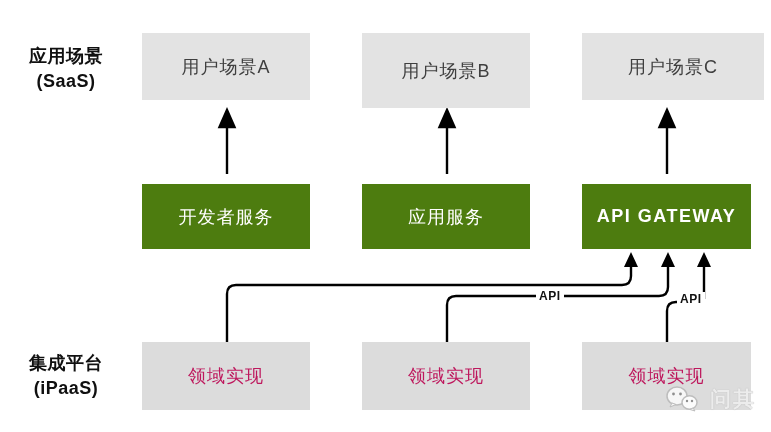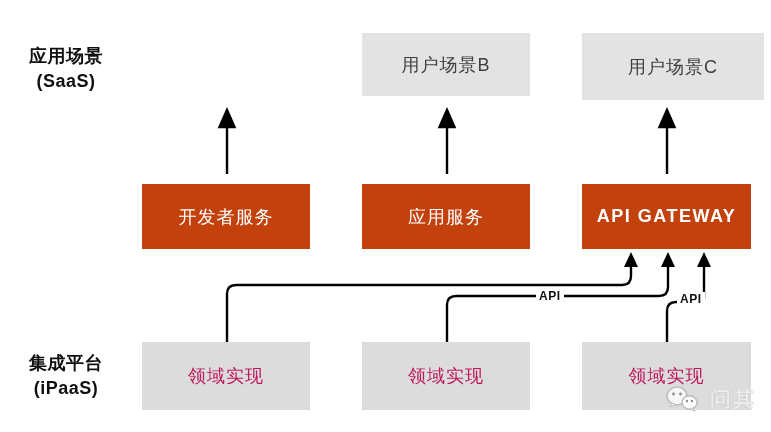--- a/index.html
+++ b/index.html
@@ -7,21 +7,21 @@
     position:relative;width:771px;height:432px;background:#ffffff;
     font-family:"Liberation Sans","DejaVu Sans",sans-serif;overflow:hidden;
   }
   .connectors{position:absolute;left:0;top:0;width:771px;height:432px;}
   .box{
     position:absolute;display:flex;align-items:center;justify-content:center;
     font-size:18px;letter-spacing:1px;text-align:center;
   }
   .gray-top{background:#e3e3e3;color:#3f3f3f;}
   .gray-bottom{background:#dcdcdc;color:#be185d;}
-  .blue{background:#c2410c;color:#ffffff;font-weight:500;}
+  .blue{background:#4d7c0f;color:#ffffff;font-weight:500;}
   .gateway{font-weight:700;letter-spacing:1.5px;font-size:18px;}
   .col-label{
     position:absolute;left:5px;width:122px;text-align:center;
     font-weight:700;font-size:18px;line-height:1.4;color:#101010;letter-spacing:0.5px;
   }
   .api-label{
     position:absolute;background:#ffffff;color:#101010;
     font-size:12px;font-weight:700;letter-spacing:0.5px;padding:0 3px;line-height:14px;
   }
   .watermark{
@@ -64,21 +64,22 @@
 
   <div class="col-label" style="top:44px">
     <div>应用场景</div>
     <div>(SaaS)</div>
   </div>
   <div class="col-label" style="top:351px">
     <div>集成平台</div>
     <div>(iPaaS)</div>
   </div>
 
-  <div class="box gray-top" style="left:362px;top:33px;width:168px;height:63px">用户场景B</div>
+  <div class="box gray-top" style="left:142px;top:33px;width:168px;height:67px">用户场景A</div>
+  <div class="box gray-top" style="left:362px;top:33px;width:168px;height:75px">用户场景B</div>
   <div class="box gray-top" style="left:582px;top:33px;width:182px;height:67px">用户场景C</div>
 
   <div class="box blue" style="left:142px;top:184px;width:168px;height:65px">开发者服务</div>
   <div class="box blue" style="left:362px;top:184px;width:168px;height:65px">应用服务</div>
   <div class="box blue gateway" style="left:582px;top:184px;width:169px;height:65px">API GATEWAY</div>
 
   <div class="box gray-bottom" style="left:142px;top:342px;width:168px;height:68px">领域实现</div>
   <div class="box gray-bottom" style="left:362px;top:342px;width:168px;height:68px">领域实现</div>
   <div class="box gray-bottom" style="left:582px;top:342px;width:169px;height:68px">领域实现</div>
 

